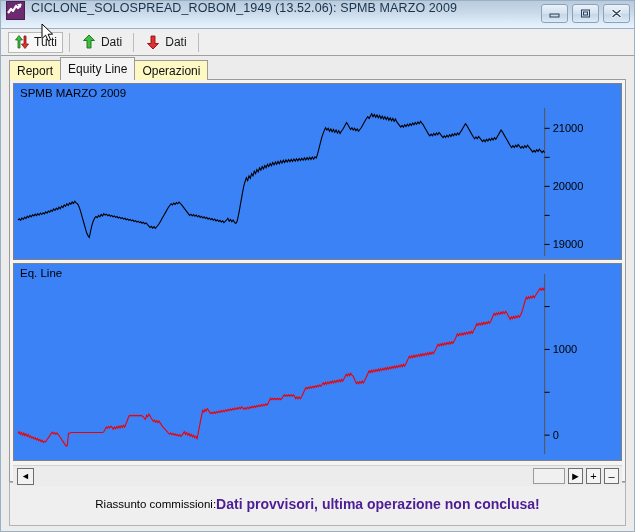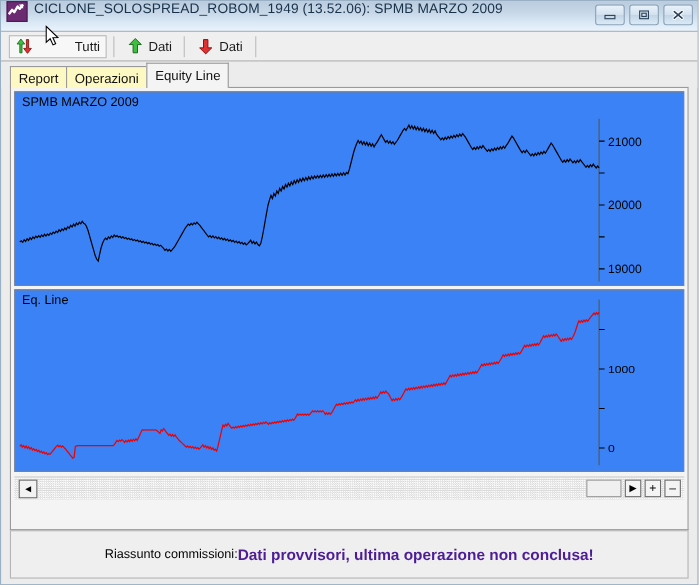--- a/index.html
+++ b/index.html
@@ -46,21 +46,21 @@
     height:26px;flex:0 0 26px;
     background:#f0efef;
     border-bottom:1px solid #a0a0a0;
     display:flex;align-items:center;padding-left:7px;position:relative;
   }
   .tool-item{
     display:flex;align-items:center;height:21px;padding:0 5px;
     box-sizing:border-box;cursor:default;
   }
   .tool-item.pressed{
-    border:1px solid #b8b8b8;background:#f7f7f7;gap:34px;
+    border:1px solid #b8b8b8;background:#f7f7f7;
   }
   .tool-item .glyph{width:16px;height:16px;margin-right:4px;flex:0 0 16px;}
   .tool-item .lbl{font-size:12px;color:#1a1a1a;}
   .tool-sep{width:1px;height:19px;background:#bcbcbc;margin:0 6px;}
   
   .tabstrip{
     height:24px;flex:0 0 24px;background:#ececed;position:relative;
     padding-left:8px;display:flex;align-items:flex-end;
   }
   .tabstrip:after{
@@ -83,21 +83,21 @@
     background:#f4f4f4;border:1px solid #9a9a9a;border-top:none;
     display:flex;flex-direction:column;padding:3px 3px 0 3px;
     min-height:0;
   }
   .chart-panel{
     background:#3b82f6;border:1px solid #808080;
     position:relative;box-sizing:border-box;
     flex:0 0 auto;
   }
   .chart-panel.top{height:177px;margin-bottom:3px;}
-  .chart-panel.bottom{height:166px;}
+  .chart-panel.bottom{height:198px;}
   .chart-label{
     position:absolute;left:6px;top:3px;font-size:11.5px;color:#000;
     white-space:nowrap;
   }
   .chart-panel svg{display:block;width:100%;height:100%;}
   .axis-txt{font-family:"Liberation Sans",sans-serif;font-size:11px;fill:#000;}
   
   .hscroll{
     flex:0 0 20px;height:20px;margin:4px 0 3px 0;
     display:flex;align-items:center;position:relative;
@@ -193,25 +193,25 @@
       </span>
       <span class="lbl">Dati</span>
     </div>
     <div class="tool-sep"></div>
   </div>
 
   <div class="tabstrip">
     <div class="tab">
       <span>Report</span>
     </div>
+    <div class="tab active">
+      <span>Equity Line</span>
+    </div>
     <div class="tab">
       <span>Operazioni</span>
-    </div>
-    <div class="tab active">
-      <span>Equity Line</span>
     </div>
   </div>
 
   <div class="content">
 
     <div class="chart-panel top">
       <div class="chart-label">SPMB MARZO 2009</div>
       <svg id="price-svg" viewBox="0 0 604 175" preserveAspectRatio="none">
           <line x1="528" y1="24" x2="528" y2="172" stroke="#555" stroke-width="1"></line>
           <line x1="528" y1="160.3921568627451" x2="533" y2="160.3921568627451" stroke="#000" stroke-width="1"></line>

